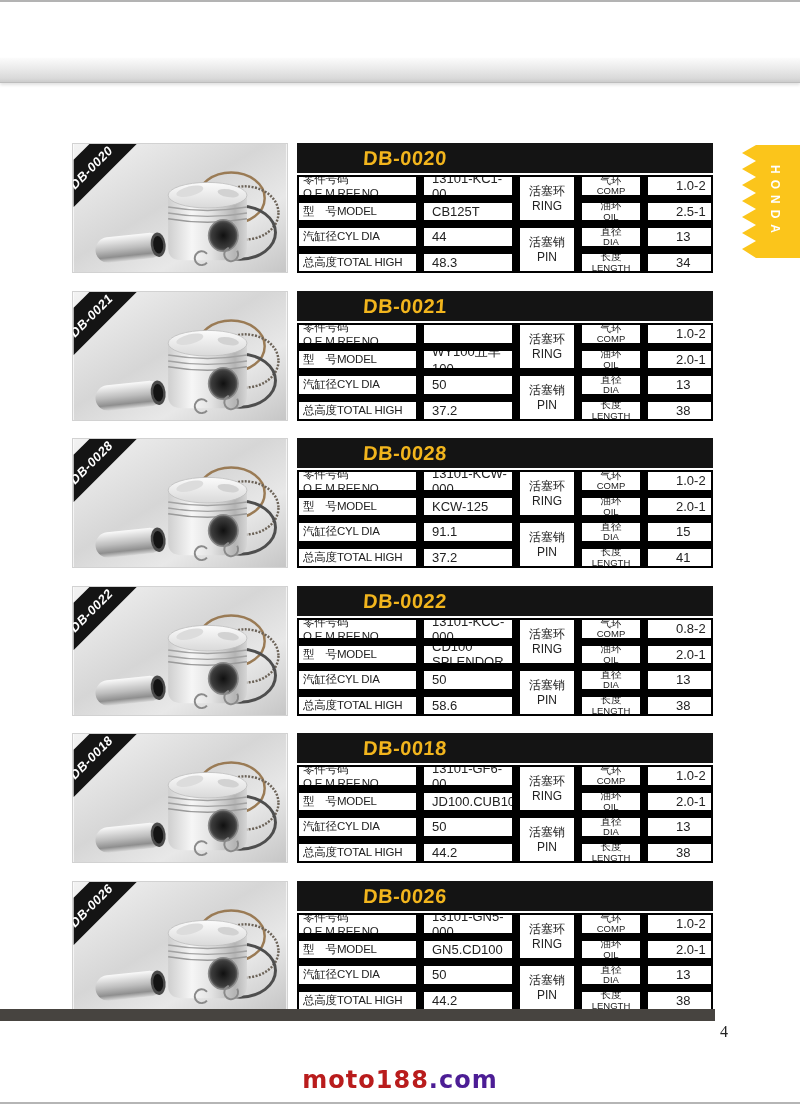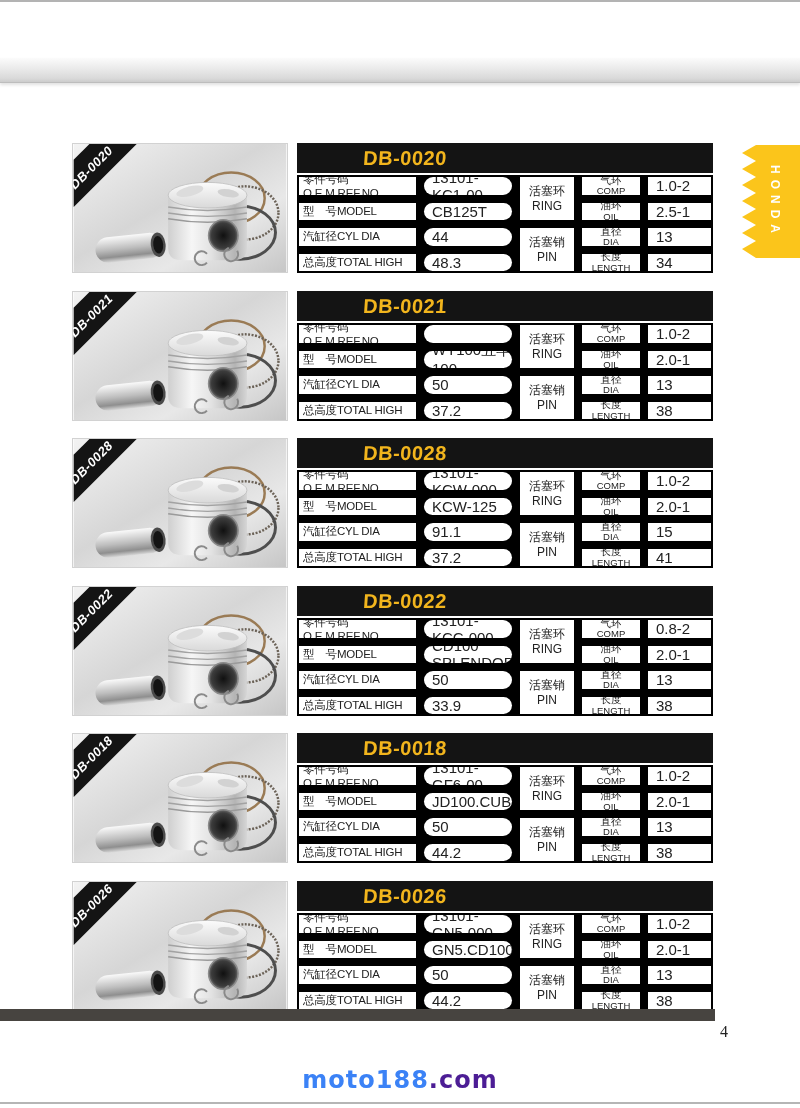--- a/index.html
+++ b/index.html
@@ -24,33 +24,33 @@
   .ribbon-text{font-family:"Liberation Sans",sans-serif;font-size:13px;font-weight:bold;font-style:italic;
     fill:#fff;letter-spacing:.5px;}
   .spec{position:absolute;left:297px;top:0;width:416px;height:130px;}
   .spec-header{position:relative;height:30px;background:#141414;margin-bottom:2px;}
   .spec-header .title{position:absolute;left:26%;top:50%;transform:translate(-50%,-50%) skewX(-4deg);
     color:#f2b51d;font-size:20px;font-weight:bold;letter-spacing:.5px;}
   .grid{display:grid;grid-template-columns:117px 88px 54px 58px auto;grid-auto-rows:1fr;
     gap:8px;background:#000;border:2px solid #000;height:94px;}
   .cell{background:#fff;display:flex;align-items:center;overflow:hidden;color:#222;}
   .cell.label{font-size:11.5px;padding-left:4px;letter-spacing:-.2px;}
-  .cell.value{font-size:15px;padding-left:8px;border-radius:10px;}
-  .cell.value2{font-size:15px;padding-left:8px;}
+  .cell.value{font-size:13px;padding-left:8px;}
+  .cell.value2{font-size:13px;padding-left:28px;}
   .cell.group{flex-direction:column;justify-content:center;text-align:center;font-size:12px;line-height:1.2;}
   .cell.sub{flex-direction:column;justify-content:center;text-align:right;font-size:10.5px;line-height:1.1;}
   .cell.sub .en{font-size:9.5px;}
   .c3{grid-column:3;} .span-top{grid-row:1/3;} .span-bot{grid-row:3/5;}
   
   .dark-bar{position:absolute;left:0;top:1009px;width:715px;height:12px;background:#474440;}
   .page-num{position:absolute;left:714px;top:1023px;width:20px;text-align:center;
     font-family:"Liberation Serif",serif;font-size:16px;color:#222;}
   .site-logo{position:absolute;left:0;top:1066px;width:800px;text-align:center;
     font-family:"DejaVu Sans",sans-serif;font-weight:bold;font-size:24px;letter-spacing:1px;}
-  .site-logo .orange{color:#3b82f6;} .site-logo .black{color:#4c1d95;}
+  .site-logo .orange{color:#b91c1c;} .site-logo .black{color:#4c1d95;}
   .bottom-line{position:absolute;left:0;top:1102px;width:800px;height:2px;background:#b5b5b5;}
 </style>
 </head>
 <body>
 
 <div class="page">
 
   <svg width="0" height="0" style="position:absolute">
     <defs>
       <linearGradient id="metalGrad" x1="0" y1="0" x2="1" y2="1">
@@ -318,21 +318,21 @@
         <div class="cell group c3 span-bot">
           <span>活塞销</span>
             <span>PIN</span>
         </div>
         <div class="cell sub">
           <span>直径</span>
             <span class="en">DIA</span>
         </div>
         <div class="cell value2">13</div>
         <div class="cell label">总高度TOTAL HIGH</div>
-        <div class="cell value">33.9</div>
+        <div class="cell value">58.6</div>
         <div class="cell sub">
           <span>长度</span>
             <span class="en">LENGTH</span>
         </div>
         <div class="cell value2">38</div>
       </div>
     </div>
   </div>
 
   <div class="product" style="top:733px">

